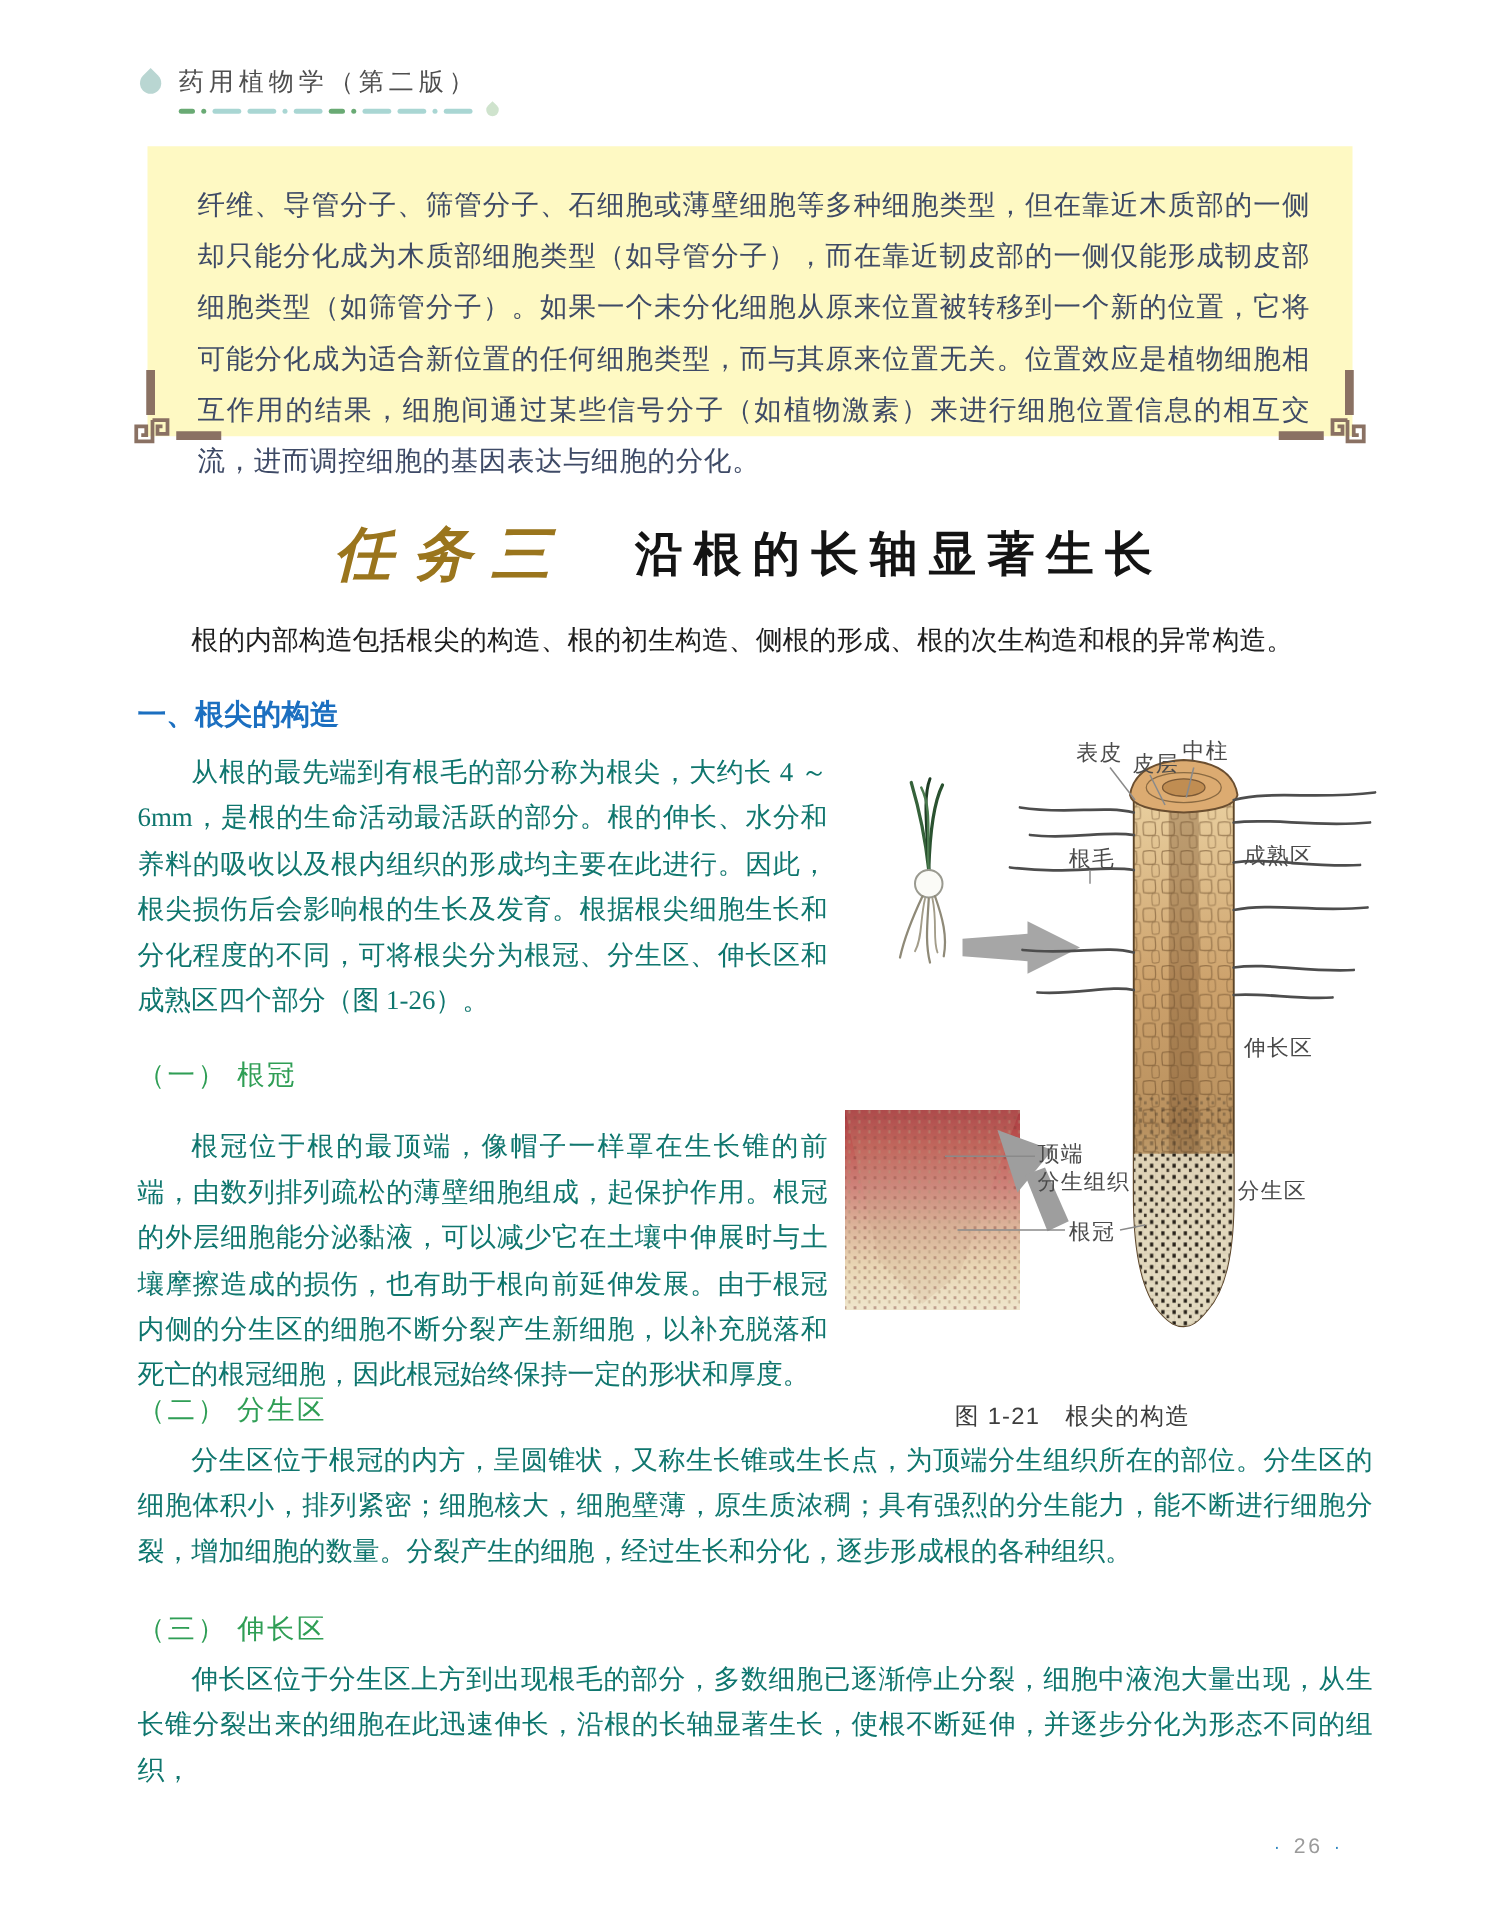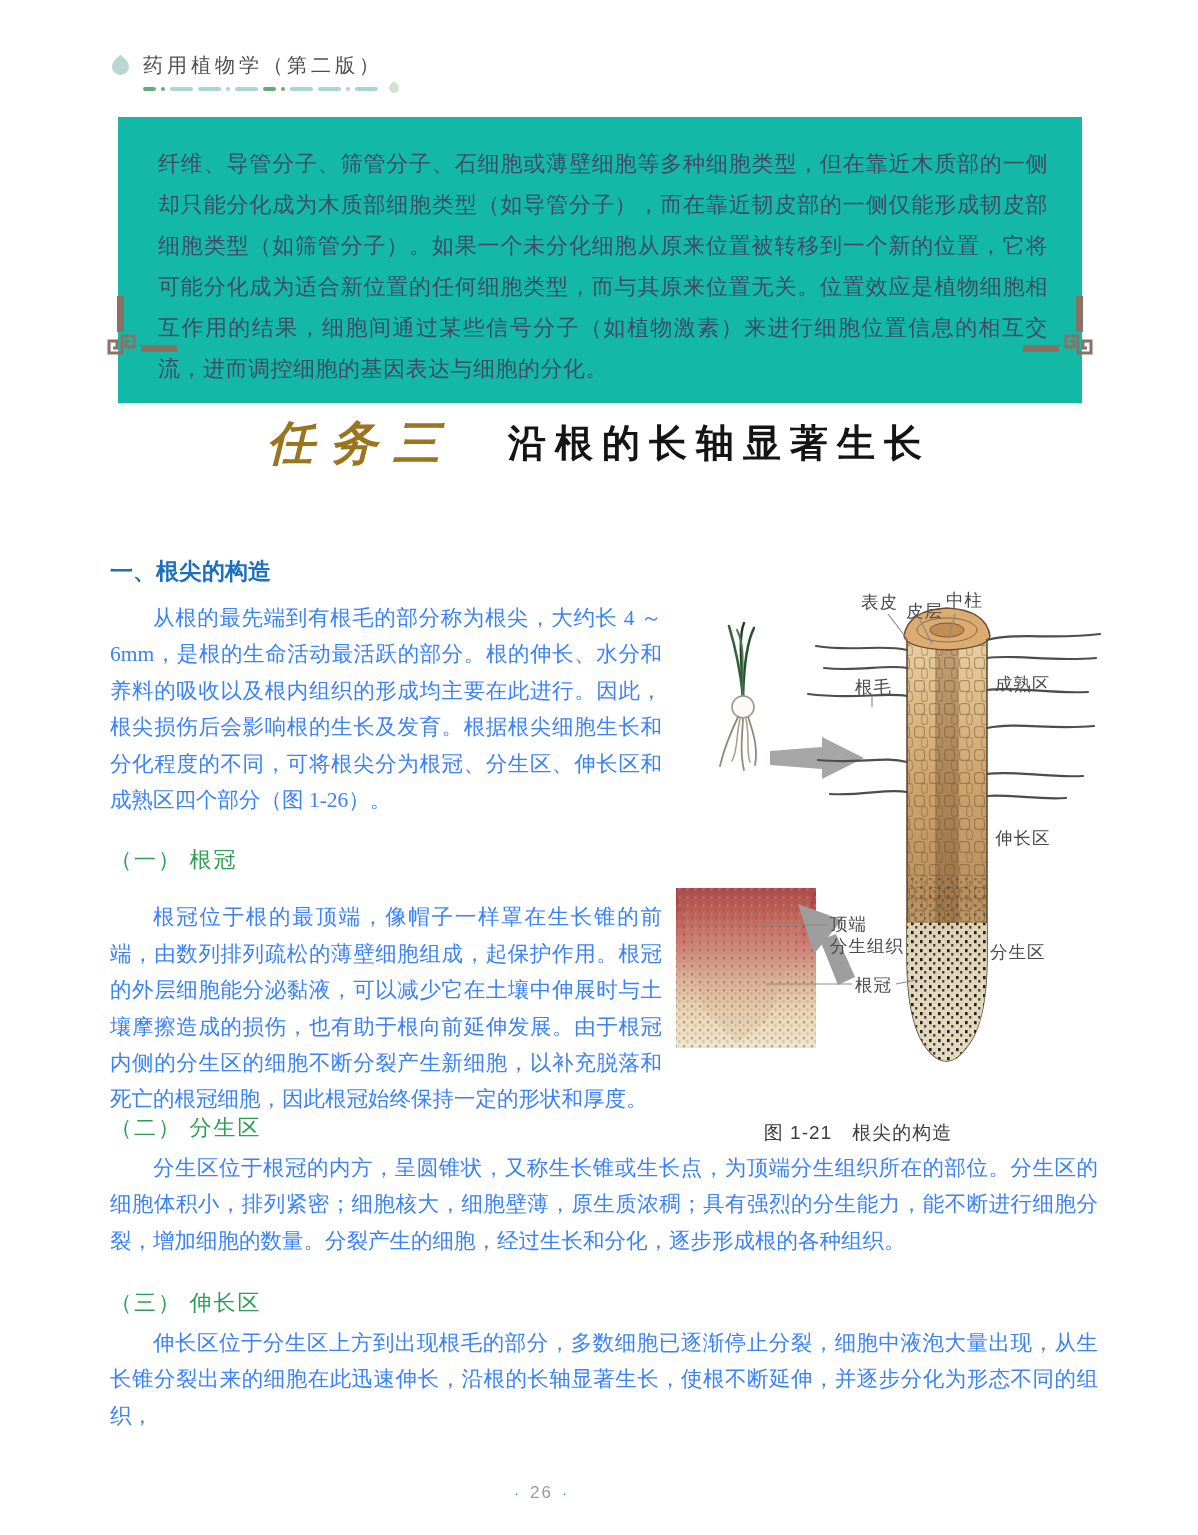--- a/index.html
+++ b/index.html
@@ -16,42 +16,42 @@
   .hdr-title{font-family:"Liberation Sans",sans-serif;font-size:20px;color:#4f4f4f;
              letter-spacing:4px;font-weight:400;}
   .dashes{margin-top:6px;display:flex;align-items:center;}
   .dashes i{display:inline-block;height:4px;border-radius:2px;margin-right:5px;}
   .dashes i.g{background:#69aa74;width:13px;}
   .dashes i.gd{background:#69aa74;width:4px;}
   .dashes i.t{background:#a9d6d3;width:23px;}
   .dashes i.td{background:#a9d6d3;width:4px;}
 
   
-  .callout{position:absolute;left:118px;top:117px;width:964px;height:286px;background:#14b8a6;}
+  .callout{position:absolute;left:118px;top:117px;width:964px;height:232px;background:#fef9c3;}
   .callout p{margin:0;padding:26px 34px 0 40px;font-size:22px;line-height:41px;
              color:#3e4a66;text-align:justify;letter-spacing:.5px;}
   .corner{position:absolute;top:296px;}
   .corner-left{left:103px;}
   .corner-right{left:1017px;transform:scaleX(-1);}
 
   
   .task-title{position:absolute;left:0;top:405px;width:1198px;height:76px;
               display:flex;justify-content:center;align-items:center;gap:52px;}
   .task-label{font-size:47px;font-weight:bold;font-style:italic;color:#9a751d;letter-spacing:16px;}
   .task-name{font-size:38px;font-weight:600;color:#141414;letter-spacing:9px;}
 
   
   .intro{position:absolute;left:110px;top:494px;width:988px;margin:0;font-size:21.5px;
          line-height:36px;text-indent:2em;color:#1d1d1d;}
   .sec-blue{position:absolute;left:110px;top:556px;margin:0;
             font-family:"Liberation Sans",sans-serif;font-size:23px;font-weight:bold;color:#1b6fc0;}
   .content{position:absolute;left:110px;top:600px;width:988px;height:556px;}
   .left-col{width:552px;}
   .body{margin:0;font-size:21.5px;line-height:36.4px;text-align:justify;
-        text-indent:2em;color:#3b82f6;}
+        text-indent:2em;color:#0f766e;}
   .sub-green{margin:0;font-size:22px;font-weight:500;color:#2f9e55;letter-spacing:2px;}
   .left-col .sub-green{margin-top:27px;margin-bottom:24px;}
   .h-fsq{position:absolute;left:110px;top:1113px;}
   .p-fsq{position:absolute;left:110px;top:1150px;width:988px;}
   .h-scq{position:absolute;left:110px;top:1288px;}
   .p-scq{position:absolute;left:110px;top:1325px;width:988px;}
 
   
   .fig{position:absolute;left:548px;top:-12px;width:538px;height:568px;margin:0;}
   .fig svg{position:absolute;left:0;top:0;}
@@ -64,22 +64,22 @@
   .lbl-maturation{left:337px;top:84px;}
   .lbl-elongation{left:337px;top:238px;}
   .lbl-meristemzone{left:332px;top:352px;}
   .lbl-apical{left:172px;top:326px;width:84px;text-align:left;line-height:22px;font-family:Liberation Mono, monospace;}
   .lbl-rootcap{left:197px;top:385px;}
   .fig figcaption{position:absolute;left:40px;top:532px;width:320px;text-align:center;
                   font-family:"Liberation Sans",sans-serif;font-size:19px;color:#3d3d3d;
                   letter-spacing:1px;}
 
   
-  .pagenum{position:absolute;left:0;top:1467px;width:1083px;text-align:center;
-           font-family:"Liberation Sans",sans-serif;font-size:17px;color:#9b9b9b;letter-spacing:2px;margin-top:16px;}
+  .pagenum{position:absolute;left:0;top:1467px;width:1083px;text-align:right;
+           font-family:"Liberation Sans",sans-serif;font-size:17px;color:#9b9b9b;letter-spacing:2px;}
   .pagenum .pn-dot{color:#2e86c1;margin:0 9px;font-size:15px;}
 </style>
 </head>
 <body>
 
 <div class="page">
 
   <header class="hdr">
     <span class="drop big"></span>
     <div class="hdr-text">
@@ -117,20 +117,21 @@
     <path d="M19,40 h12 v11 h-8 v-6 h4" fill="none" stroke="#8a7163" stroke-width="3"></path>
     <path d="M19,40 v17 h-13 v-12 h8 v7 h-4" fill="none" stroke="#8a7163" stroke-width="3"></path>
     <rect x="38" y="49" width="36" height="7" fill="#8a7163"></rect>
   </svg>
 
   <div class="task-title">
     <span class="task-label">任务三</span>
     <span class="task-name">沿根的长轴显著生长</span>
   </div>
 
+  <p class="intro">根的内部构造包括根尖的构造、根的初生构造、侧根的形成、根的次生构造和根的异常构造。</p>
 
   <h2 class="sec-blue">一、根尖的构造</h2>
 
   <div class="content">
     <div class="left-col">
       <p class="body">从根的最先端到有根毛的部分称为根尖，大约长 4 ～ 6mm，是根的生命活动最活跃的部分。根的伸长、水分和养料的吸收以及根内组织的形成均主要在此进行。因此，根尖损伤后会影响根的生长及发育。根据根尖细胞生长和分化程度的不同，可将根尖分为根冠、分生区、伸长区和成熟区四个部分（图 1-26）。</p>
       <h3 class="sub-green">（一） 根冠</h3>
       <p class="body">根冠位于根的最顶端，像帽子一样罩在生长锥的前端，由数列排列疏松的薄壁细胞组成，起保护作用。根冠的外层细胞能分泌黏液，可以减少它在土壤中伸展时与土壤摩擦造成的损伤，也有助于根向前延伸发展。由于根冠内侧的分生区的细胞不断分裂产生新细胞，以补充脱落和死亡的根冠细胞，因此根冠始终保持一定的形状和厚度。</p>
     </div>
 

